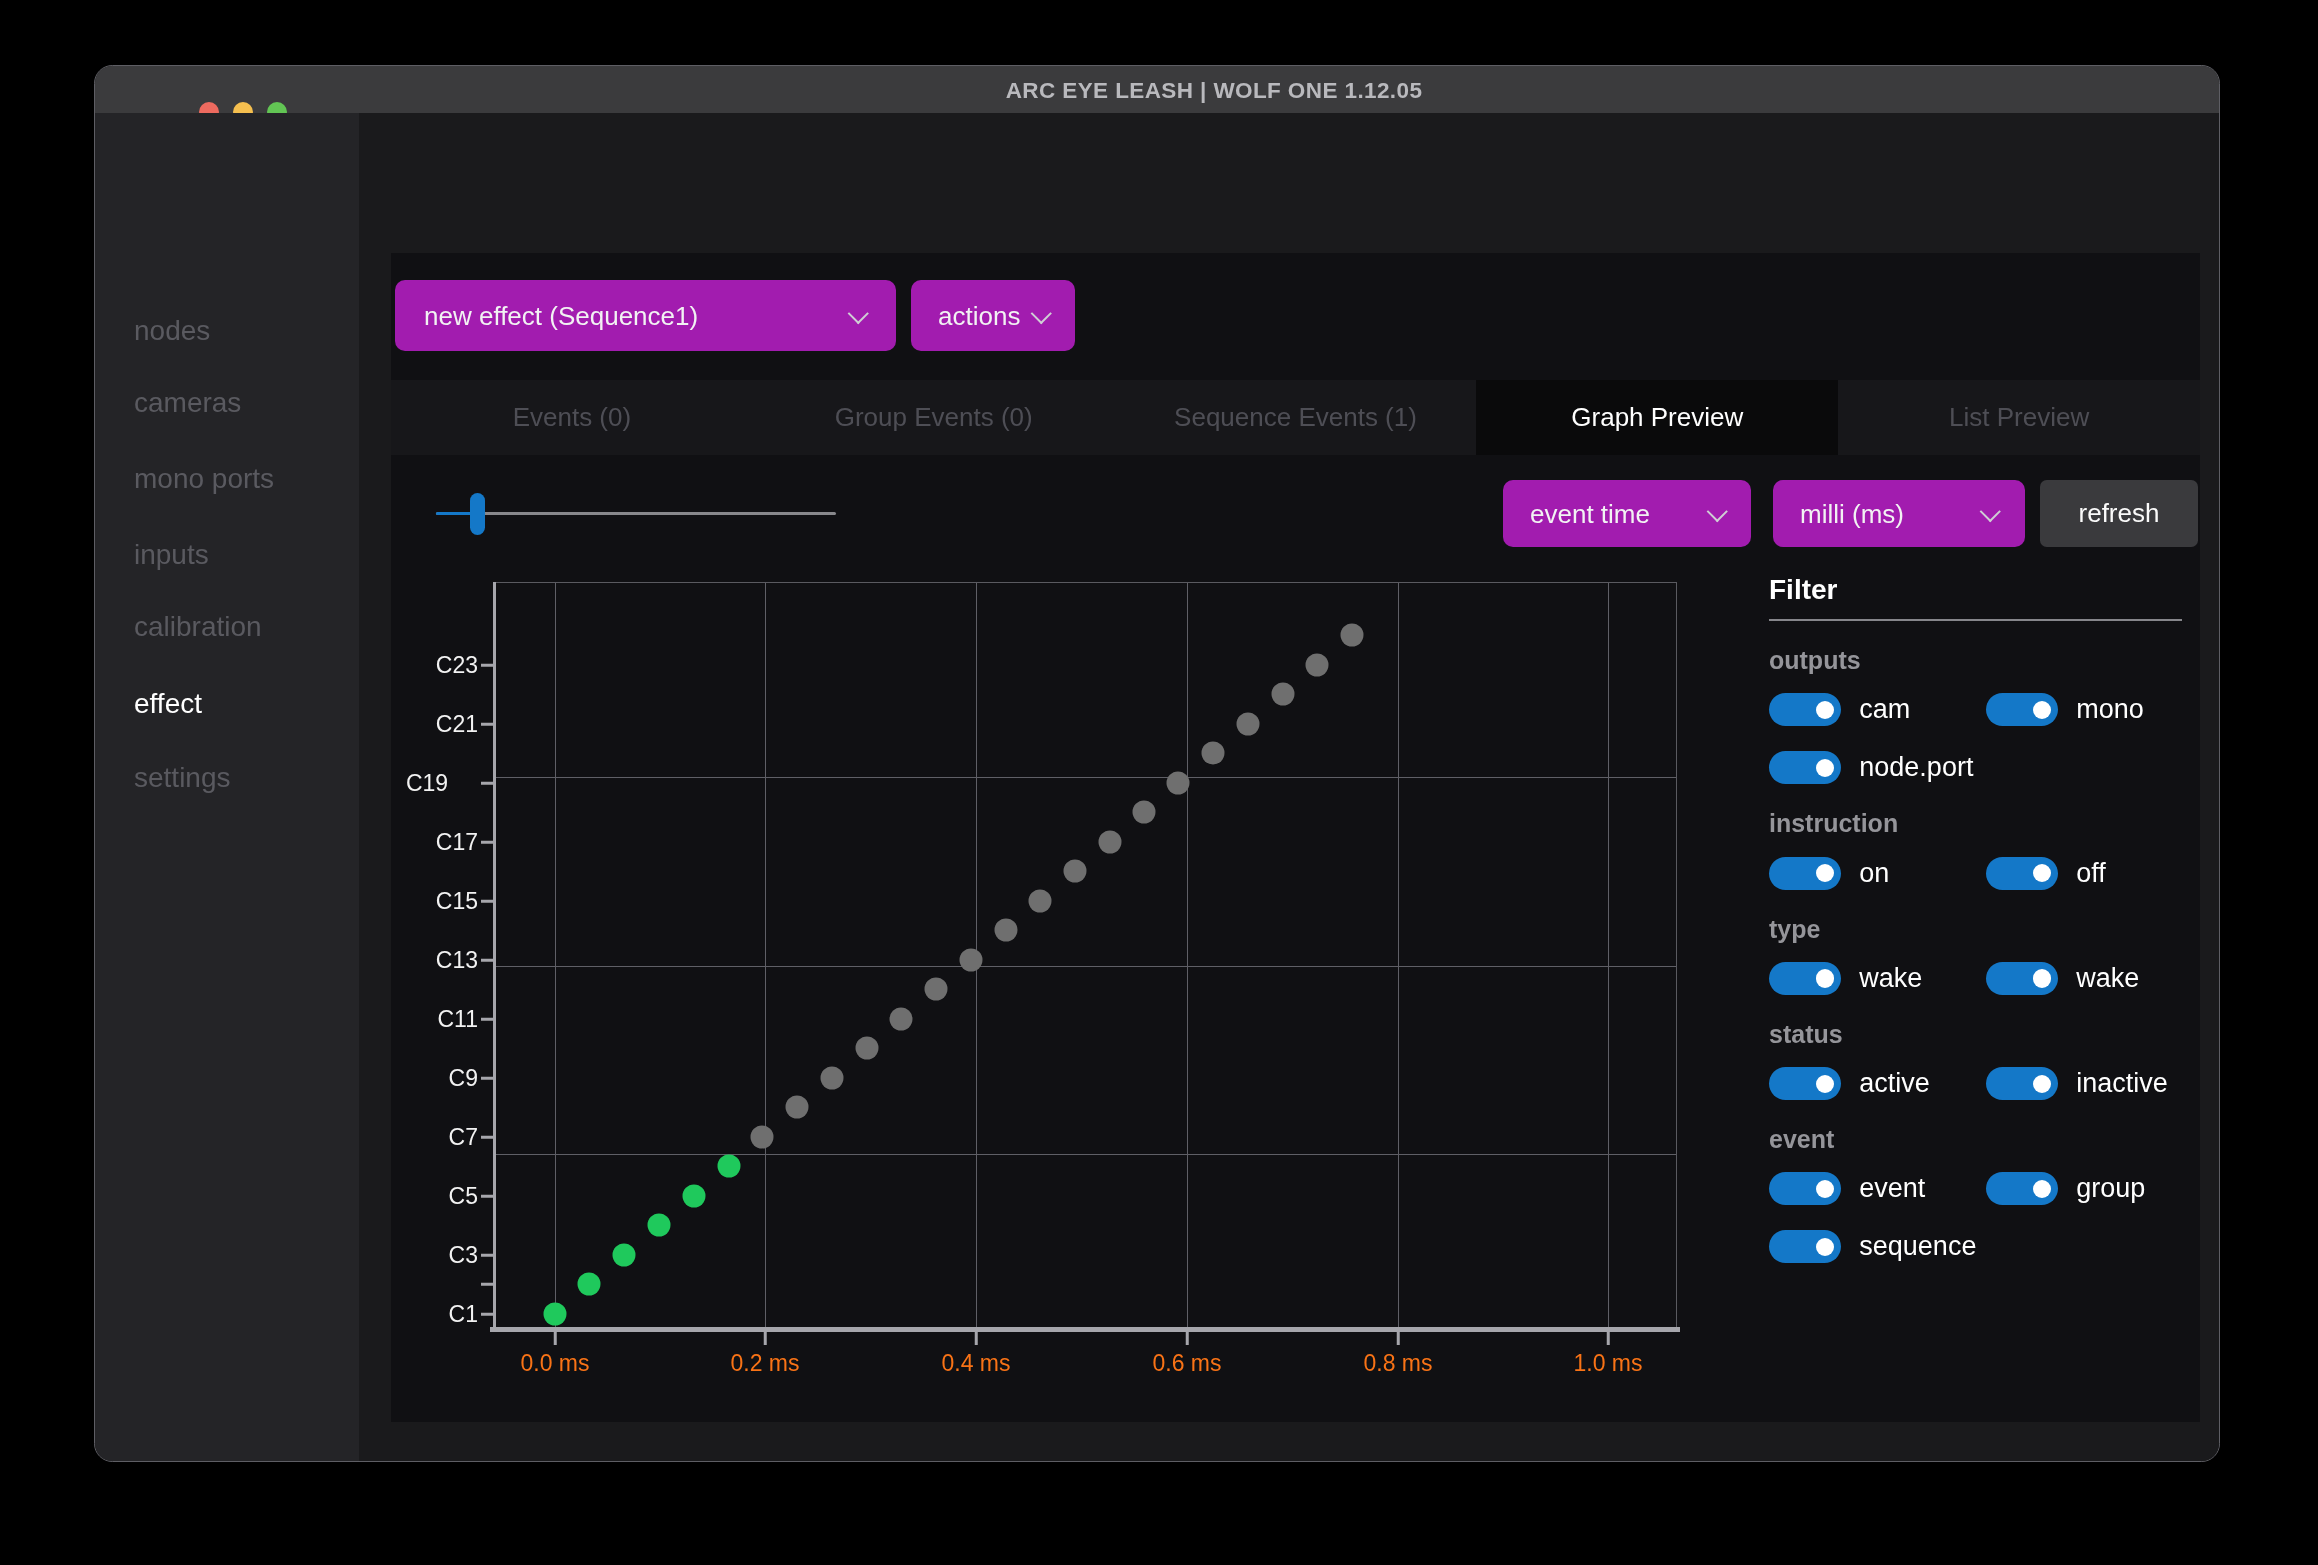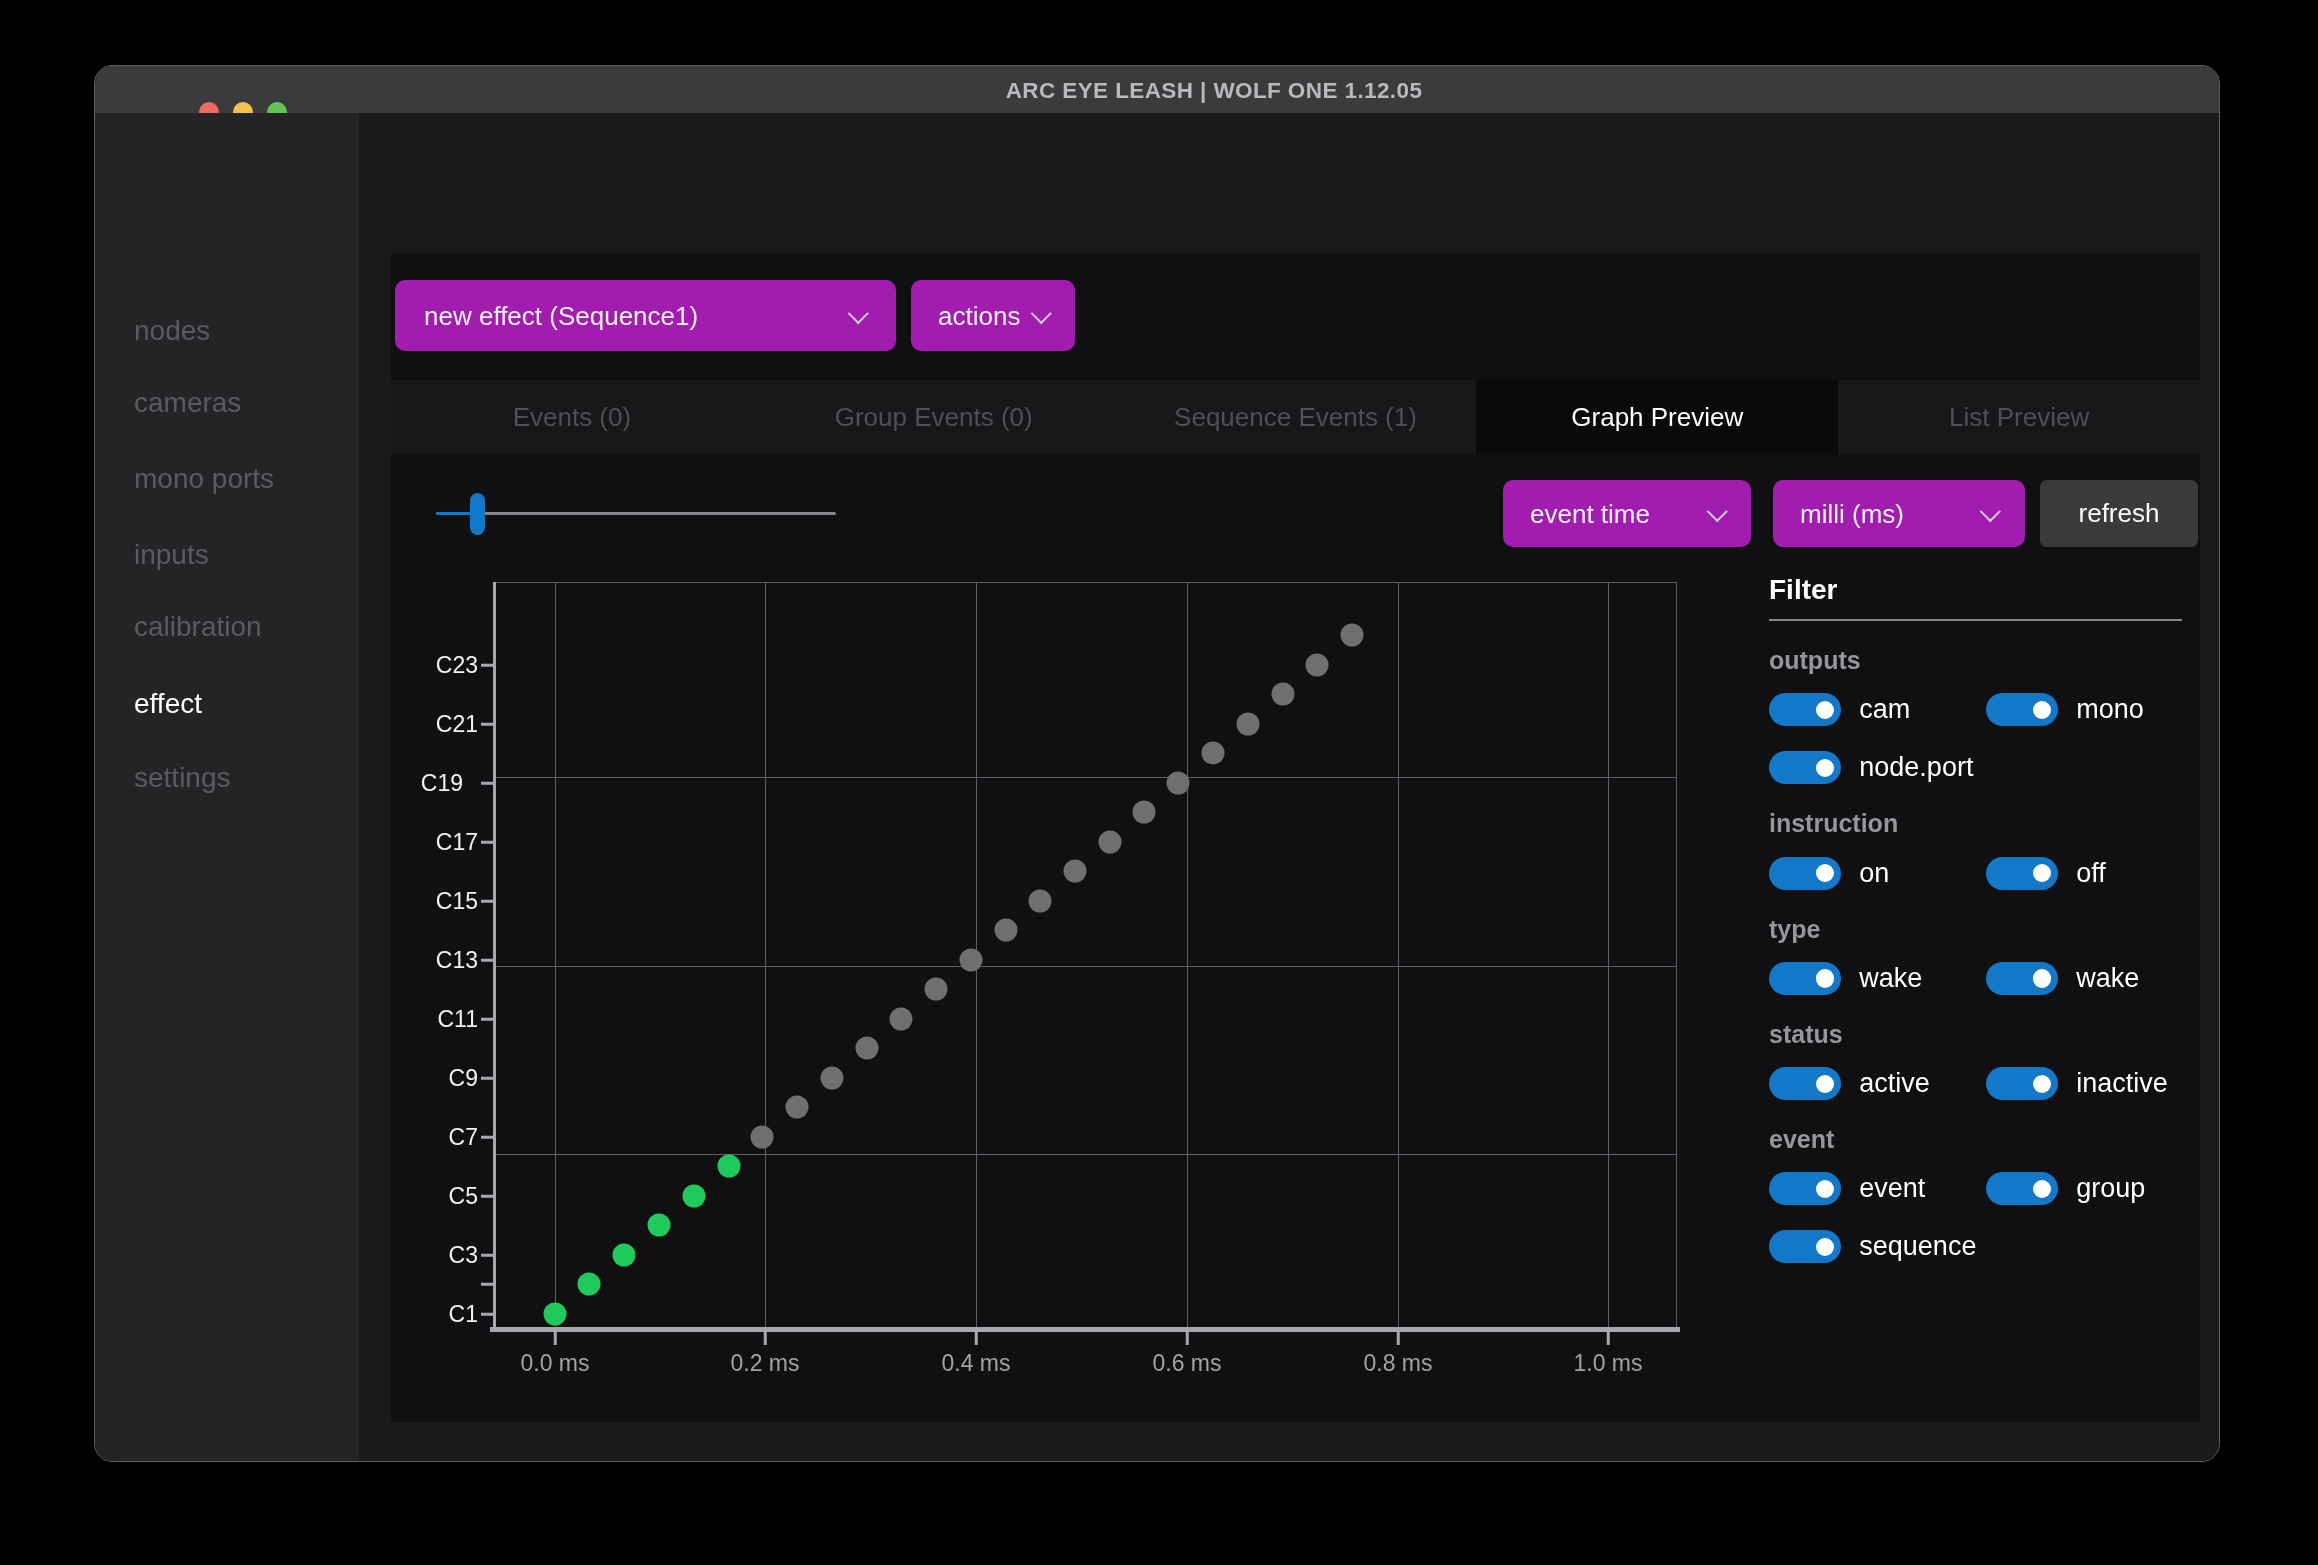--- a/index.html
+++ b/index.html
@@ -37,21 +37,21 @@
   
   .slider-track{height:3.3px;background:#88888c;border-radius:1.7px;}
   .slider-fill{height:3.3px;background:#1478c8;border-radius:1.7px;}
   .slider-thumb{width:15px;height:42px;border-radius:7.5px;background:#1478c8;}
   
   .vgrid{width:0.8px;background:#5f5f66;}
   .hgrid{height:0.8px;background:#5f5f66;}
   .frame{background:#5a5a60;}
   .axis{background:#a6a6ac;}
   .ylabel{color:#f2f2f2;font-size:23px;width:92px;text-align:right;transform:translateY(-50%);}
-  .xlabel{color:#a3a3a3;font-size:23px;transform:translateX(-50%);}
+  .xlabel{color:#f97316;font-size:23px;transform:translateX(-50%);}
   .ytick{height:2.5px;width:11.7px;background:#a6a6ac;transform:translateY(-50%);}
   .xtick{width:2.5px;height:13.3px;background:#a6a6ac;transform:translateX(-50%);}
   .dot{width:23px;height:23px;border-radius:50%;transform:translate(-50%,-50%);}
   
   .filter{left:1674px;top:508px;width:413px;}
   .filter-title{font-size:28px;font-weight:bold;color:#fff;}
   .filter-divider{height:1.7px;background:#86868b;margin-top:13.3px;}
   .fsection-label{font-size:25px;font-weight:bold;color:#95959a;margin-top:25px;margin-bottom:18.3px;}
   .frow{display:grid;grid-template-columns:217px auto;margin-bottom:25px;}
   .fcell{display:flex;align-items:center;gap:18.3px;}
@@ -171,21 +171,21 @@
       <div class="abs ylabel" style="left: 291px; top: 1012px;">C9</div>
       <div class="abs ytick" style="left: 386px; top: 953px;"></div>
       <div class="abs ylabel" style="left: 291px; top: 953px;">C11</div>
       <div class="abs ytick" style="left: 386px; top: 894px;"></div>
       <div class="abs ylabel" style="left: 291px; top: 894px;">C13</div>
       <div class="abs ytick" style="left: 386px; top: 835px;"></div>
       <div class="abs ylabel" style="left: 291px; top: 835px;">C15</div>
       <div class="abs ytick" style="left: 386px; top: 776px;"></div>
       <div class="abs ylabel" style="left: 291px; top: 776px;">C17</div>
       <div class="abs ytick" style="left: 386px; top: 717px;"></div>
-      <div class="abs ylabel" style="left: 276px; top: 717px;">C19</div>
+      <div class="abs ylabel" style="left: 286px; top: 717px; text-align: center;">C19</div>
       <div class="abs ytick" style="left: 386px; top: 658px;"></div>
       <div class="abs ylabel" style="left: 291px; top: 658px;">C21</div>
       <div class="abs ytick" style="left: 386px; top: 599px;"></div>
       <div class="abs ylabel" style="left: 291px; top: 599px;">C23</div>
       <div class="abs dot" style="left: 460px; top: 1248px; background: rgb(31, 201, 92);"></div>
       <div class="abs dot" style="left: 494px; top: 1218px; background: rgb(31, 201, 92);"></div>
       <div class="abs dot" style="left: 529px; top: 1189px; background: rgb(31, 201, 92);"></div>
       <div class="abs dot" style="left: 564px; top: 1159px; background: rgb(31, 201, 92);"></div>
       <div class="abs dot" style="left: 599px; top: 1130px; background: rgb(31, 201, 92);"></div>
       <div class="abs dot" style="left: 634px; top: 1100px; background: rgb(31, 201, 92);"></div>

